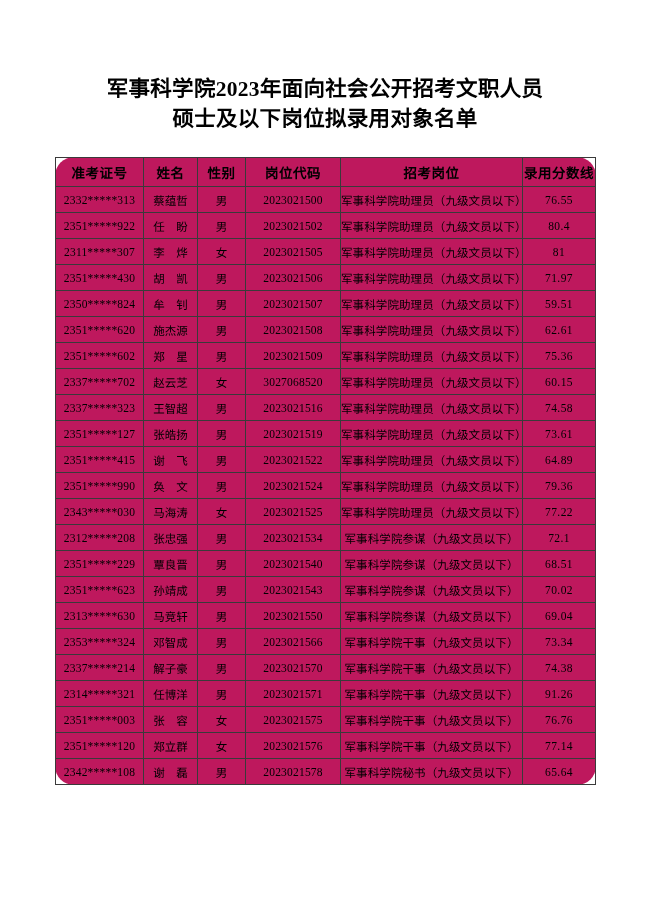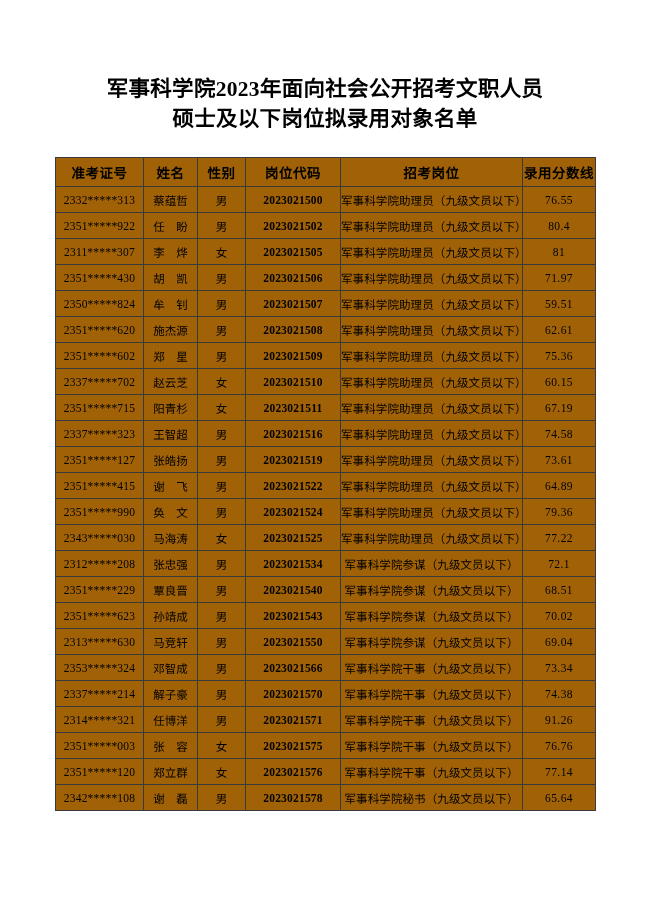--- a/index.html
+++ b/index.html
@@ -40,21 +40,22 @@
   }
   .table-wrap {
     margin: 0 auto;
     padding-top: 23px;
     width: 540px;
   }
   table.roster {
     border-collapse: collapse;
     width: 540px;
     table-layout: fixed;
-    background: #a16207;
+    background: #be185d;
+    border-radius: 19px;
   }
   table.roster th,
   table.roster td {
     border: 1px solid #3a3a3a;
     padding: 0;
     height: 25px;
     vertical-align: middle;
     text-align: center;
     color: #000000;
     overflow: hidden;
@@ -87,21 +88,20 @@
     font-size: 11.5px;
     margin-top: 48px;
   }
   td.cell-sex {
     font-size: 11.5px;
   }
   td.cell-postcode {
     font-family: "Liberation Serif", "DejaVu Serif", serif;
     font-size: 11px;
     letter-spacing: 0.2px;
-    font-weight: bold;
   }
   td.cell-job {
     text-align: left;
     padding-left: 6px;
     font-size: 11px;
     letter-spacing: 0.1px;
   }
   td.cell-score {
     font-family: "Liberation Serif", "DejaVu Serif", serif;
     font-size: 11.5px;
@@ -192,31 +192,23 @@
             <td class="cell-name">郑　星</td>
             <td class="cell-sex">男</td>
             <td class="cell-postcode">2023021509</td>
             <td class="cell-job">军事科学院助理员（九级文员以下）</td>
             <td class="cell-score">75.36</td>
           </tr>
           <tr>
             <td class="cell-exam">2337*****702</td>
             <td class="cell-name">赵云芝</td>
             <td class="cell-sex">女</td>
-            <td class="cell-postcode">2023021510</td>
+            <td class="cell-postcode">3027068520</td>
             <td class="cell-job">军事科学院助理员（九级文员以下）</td>
             <td class="cell-score">60.15</td>
-          </tr>
-          <tr>
-            <td class="cell-exam">2351*****715</td>
-            <td class="cell-name">阳青杉</td>
-            <td class="cell-sex">女</td>
-            <td class="cell-postcode">2023021511</td>
-            <td class="cell-job">军事科学院助理员（九级文员以下）</td>
-            <td class="cell-score">67.19</td>
           </tr>
           <tr>
             <td class="cell-exam">2337*****323</td>
             <td class="cell-name">王智超</td>
             <td class="cell-sex">男</td>
             <td class="cell-postcode">2023021516</td>
             <td class="cell-job">军事科学院助理员（九级文员以下）</td>
             <td class="cell-score">74.58</td>
           </tr>
           <tr>

